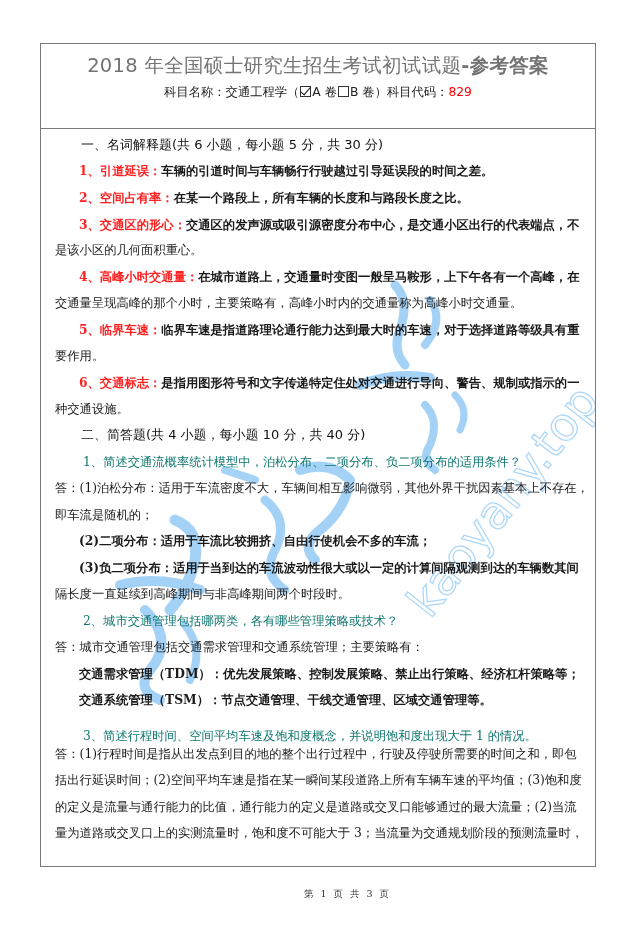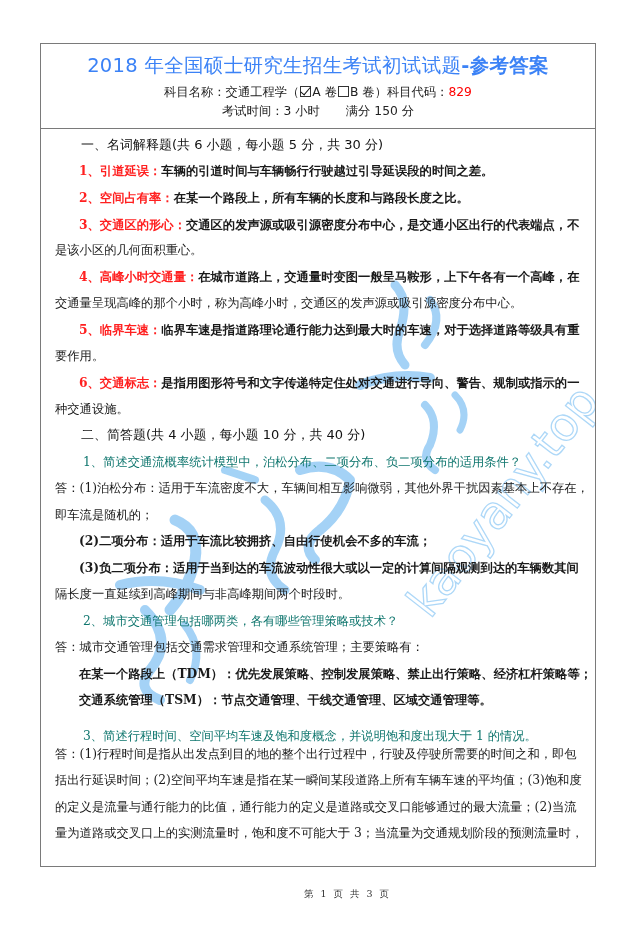--- a/index.html
+++ b/index.html
@@ -34,21 +34,21 @@
       box-sizing: border-box;
       text-align: center;
       font-family: "DejaVu Sans", "Liberation Sans", sans-serif;
     }
     .header .title {
       position: absolute;
       left: 0; right: 0;
       top: 8px;
       font-size: 19.5px;
       letter-spacing: 0.3px;
-      color: #3b82f6;
+      color: #737373;
       white-space: nowrap;
     }
     .header .title .bold {
       font-weight: bold;
     }
     .header .meta1 {
       position: absolute;
       left: 0; right: 0;
       top: 40px;
       font-size: 12.3px;
@@ -148,55 +148,54 @@
     <path d="M145 610 Q175 640 150 670 Q135 690 160 700" stroke-width="10"></path>
     <path d="M185 625 Q205 650 190 680" stroke-width="8"></path>
   </g>
   <text x="430" y="620" font-family="DejaVu Sans, sans-serif" font-size="46" fill="none" stroke="#6bb8f2" stroke-width="1.3" opacity="0.55" transform="rotate(-52 430 620)">kaoyany.top</text>
 </svg>
 
 <div class="page-box">
   <div class="header">
     <div class="title"><span>2018 年全国硕士研究生招生考试初试试题</span><span class="bold">-参考答案</span></div>
     <div class="meta1"><span>科目名称：交通工程学（</span><span class="checkbox checked"></span><span>A 卷</span><span class="checkbox"></span><span>B 卷）科目代码：</span><span class="code-red">829</span></div>
-    <div class="meta2"><span>考试时间：3 小时</span><span style="display:inline-block;width:26px"></span><span>满分 150 分</span></div>
   </div>
 
   <div class="content">
 
     <div class="line section" style="top:8px">一、名词解释题(共 6 小题，每小题 5 分，共 30 分)</div>
 
     <div class="line indent" style="top:34px"><span class="red">1、引道延误：</span><span>车辆的引道时间与车辆畅行行驶越过引导延误段的时间之差。</span></div>
 
     <div class="line indent" style="top:61px"><span class="red">2、空间占有率：</span><span>在某一个路段上，所有车辆的长度和与路段长度之比。</span></div>
 
     <div class="line indent" style="top:88px"><span class="red">3、交通区的形心：</span><span>交通区的发声源或吸引源密度分布中心，是交通小区出行的代表端点，不</span></div>
     <div class="line" style="top:113px">是该小区的几何面积重心。</div>
 
     <div class="line indent" style="top:140px"><span class="red">4、高峰小时交通量：</span><span>在城市道路上，交通量时变图一般呈马鞍形，上下午各有一个高峰，在</span></div>
-    <div class="line" style="top:166px">交通量呈现高峰的那个小时，称为高峰小时，交通区的发声源或吸引源密度分布中心。</div>
+    <div class="line" style="top:166px">交通量呈现高峰的那个小时，主要策略有，高峰小时内的交通量称为高峰小时交通量。</div>
 
     <div class="line indent" style="top:193px"><span class="red">5、临界车速：</span><span>临界车速是指道路理论通行能力达到最大时的车速，对于选择道路等级具有重</span></div>
     <div class="line" style="top:219px">要作用。</div>
 
     <div class="line indent" style="top:246px"><span class="red">6、交通标志：</span><span>是指用图形符号和文字传递特定住处对交通进行导向、警告、规制或指示的一</span></div>
     <div class="line" style="top:272px">种交通设施。</div>
 
     <div class="line section" style="top:298px">二、简答题(共 4 小题，每小题 10 分，共 40 分)</div>
 
     <div class="line question" style="top:325px">1、简述交通流概率统计模型中，泊松分布、二项分布、负二项分布的适用条件？</div>
     <div class="line" style="top:351px">答：(1)泊松分布：适用于车流密度不大，车辆间相互影响微弱，其他外界干扰因素基本上不存在，</div>
     <div class="line" style="top:378px">即车流是随机的；</div>
     <div class="line indent" style="top:404px">(2)二项分布：适用于车流比较拥挤、自由行使机会不多的车流；</div>
     <div class="line indent" style="top:431px">(3)负二项分布：适用于当到达的车流波动性很大或以一定的计算间隔观测到达的车辆数其间</div>
     <div class="line" style="top:457px">隔长度一直延续到高峰期间与非高峰期间两个时段时。</div>
 
     <div class="line question" style="top:484px">2、城市交通管理包括哪两类，各有哪些管理策略或技术？</div>
     <div class="line" style="top:510px">答：城市交通管理包括交通需求管理和交通系统管理；主要策略有：</div>
-    <div class="line indent" style="top:537px">在某一个路段上（TDM）：优先发展策略、控制发展策略、禁止出行策略、经济杠杆策略等；</div>
+    <div class="line indent" style="top:537px">交通需求管理（TDM）：优先发展策略、控制发展策略、禁止出行策略、经济杠杆策略等；</div>
     <div class="line indent" style="top:563px">交通系统管理（TSM）：节点交通管理、干线交通管理、区域交通管理等。</div>
 
     <div class="line question" style="top:599px">3、简述行程时间、空间平均车速及饱和度概念，并说明饱和度出现大于 1 的情况。</div>
     <div class="line" style="top:617px">答：(1)行程时间是指从出发点到目的地的整个出行过程中，行驶及停驶所需要的时间之和，即包</div>
     <div class="line" style="top:643px">括出行延误时间；(2)空间平均车速是指在某一瞬间某段道路上所有车辆车速的平均值；(3)饱和度</div>
     <div class="line" style="top:670px">的定义是流量与通行能力的比值，通行能力的定义是道路或交叉口能够通过的最大流量；(2)当流</div>
     <div class="line" style="top:696px">量为道路或交叉口上的实测流量时，饱和度不可能大于 3；当流量为交通规划阶段的预测流量时，</div>
   </div>
 </div>
 

